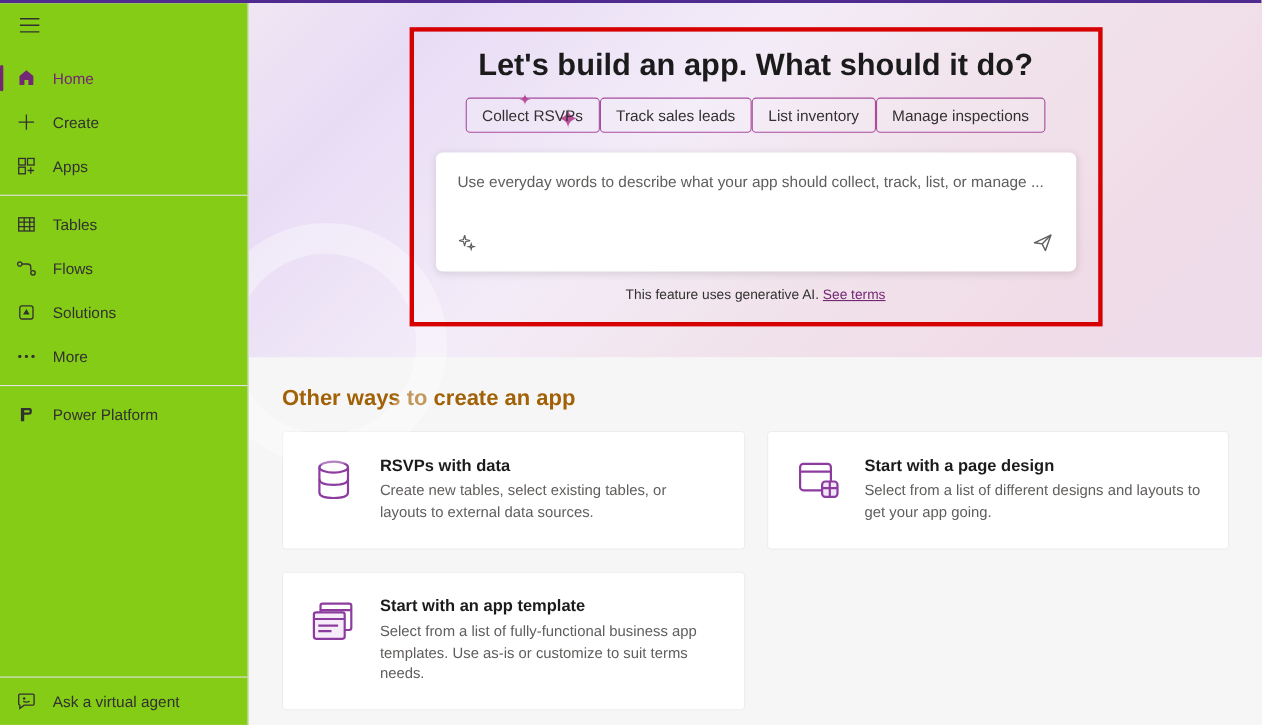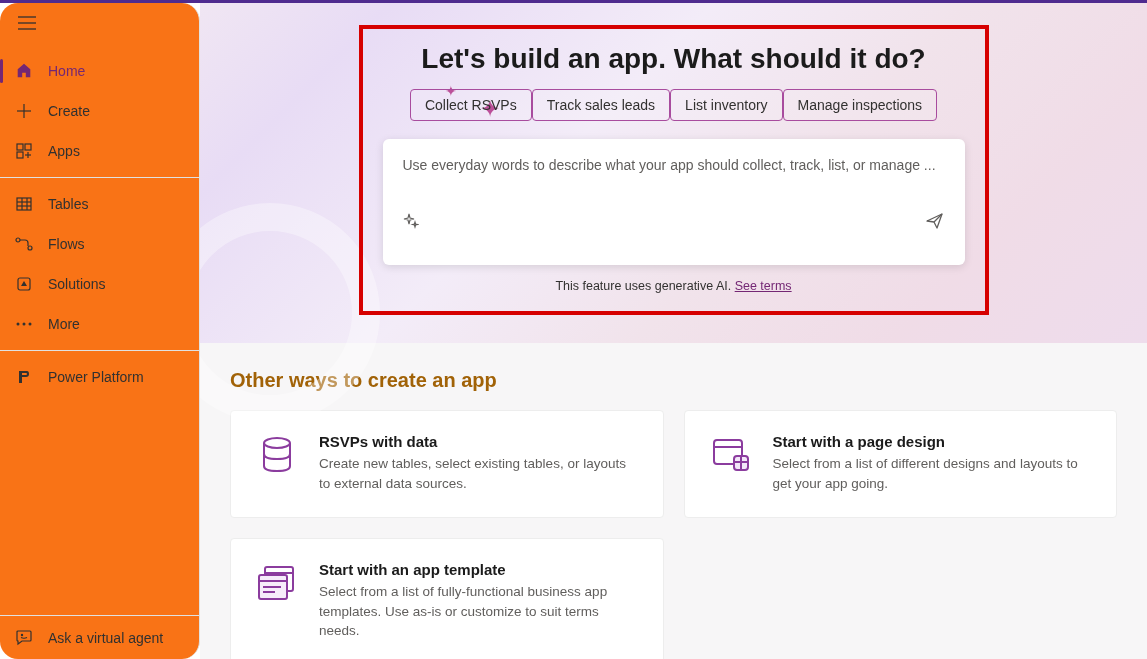--- a/index.html
+++ b/index.html
@@ -3,21 +3,21 @@
   <meta charset="utf-8">
   <style>
     * { margin: 0; padding: 0; box-sizing: border-box; font-family: "Segoe UI", -apple-system, sans-serif; }
     body { width: 1147px; height: 659px; overflow: hidden; background: #fff; }
 
     .topbar { height: 3px; background: #4f2b8f; }
 
     .layout { display: flex; height: calc(100% - 3px); }
 
     
-    .sidebar { width: 200px; background: #f97316; border-right: 1px solid #e1e1e1; display: flex; flex-direction: column; border-radius: 18px; }
+    .sidebar { width: 226px; background: #84cc16; border-right: 1px solid #e1e1e1; display: flex; flex-direction: column; }
     .hamburger-row { height: 44px; display: flex; align-items: center; padding-left: 18px; }
     .hamburger-icon { cursor: pointer; }
     .nav-group { padding: 4px 0; }
     .nav-divider { height: 1px; background: #e1e1e1; margin: 2px 0; }
     .nav-item { display: flex; align-items: center; height: 40px; padding-left: 14px; cursor: pointer; position: relative; font-size: 14px; color: #323130; }
     .nav-item.active { color: #742774; font-weight: 400; }
     .nav-item.active::before { content: ""; position: absolute; left: 0; top: 8px; bottom: 8px; width: 3px; background: #742774; border-radius: 2px; }
     .nav-item .nav-icon { width: 20px; height: 20px; display: flex; align-items: center; justify-content: center; margin-right: 14px; }
     .nav-item .nav-label { }
     .sidebar-spacer { flex: 1; }
@@ -31,21 +31,21 @@
     .hero-deco-circle { position: absolute; left: -40px; top: 200px; width: 220px; height: 220px; border: 28px solid rgba(255,255,255,0.35); border-radius: 50%; }
     .hero-deco-star { position: absolute; color: #b43d8e; }
     .hero-deco-star.s1 { left: 280px; top: 92px; font-size: 24px; }
     .hero-deco-star.s2 { left: 245px; top: 80px; font-size: 14px; }
 
     .hero-panel { border: 4px solid #d60000; padding: 14px 20px 18px; max-width: 630px; margin: 0 auto; text-align: center; background: transparent; position: relative; z-index: 2; }
     .hero-title { font-size: 28px; font-weight: 700; color: #1b1b1b; margin-bottom: 14px; }
     .pills { display: flex; justify-content: center; flex-wrap: wrap; margin-bottom: 18px; }
     .pill { border: 1px solid #a84c9e; color: #323130; background: #fff0; padding: 7px 14px; border-radius: 4px; font-size: 14px; cursor: pointer; background: rgba(255,255,255,0.1); }
 
-    .prompt-box { background: #fff; border-radius: 6px; box-shadow: 0 2px 8px rgba(0,0,0,0.12); padding: 16px 20px 30px; text-align: left; position: relative; }
+    .prompt-box { background: #fff; border-radius: 6px; box-shadow: 0 2px 8px rgba(0,0,0,0.12); padding: 16px 20px 11px; text-align: left; position: relative; }
     .prompt-placeholder { color: #605e5c; font-size: 14px; line-height: 1.5; min-height: 42px; }
     .prompt-footer { display: flex; justify-content: space-between; align-items: center; margin-top: 14px; }
     .sparkle-icon { color: #605e5c; }
     .send-icon { color: #605e5c; cursor: pointer; }
 
     .ai-note { margin-top: 14px; font-size: 12.5px; color: #323130; }
     .ai-note a { color: #742774; text-decoration: underline; }
 
     
     .other-section { padding: 26px 30px; background: #f7f6f7; }

